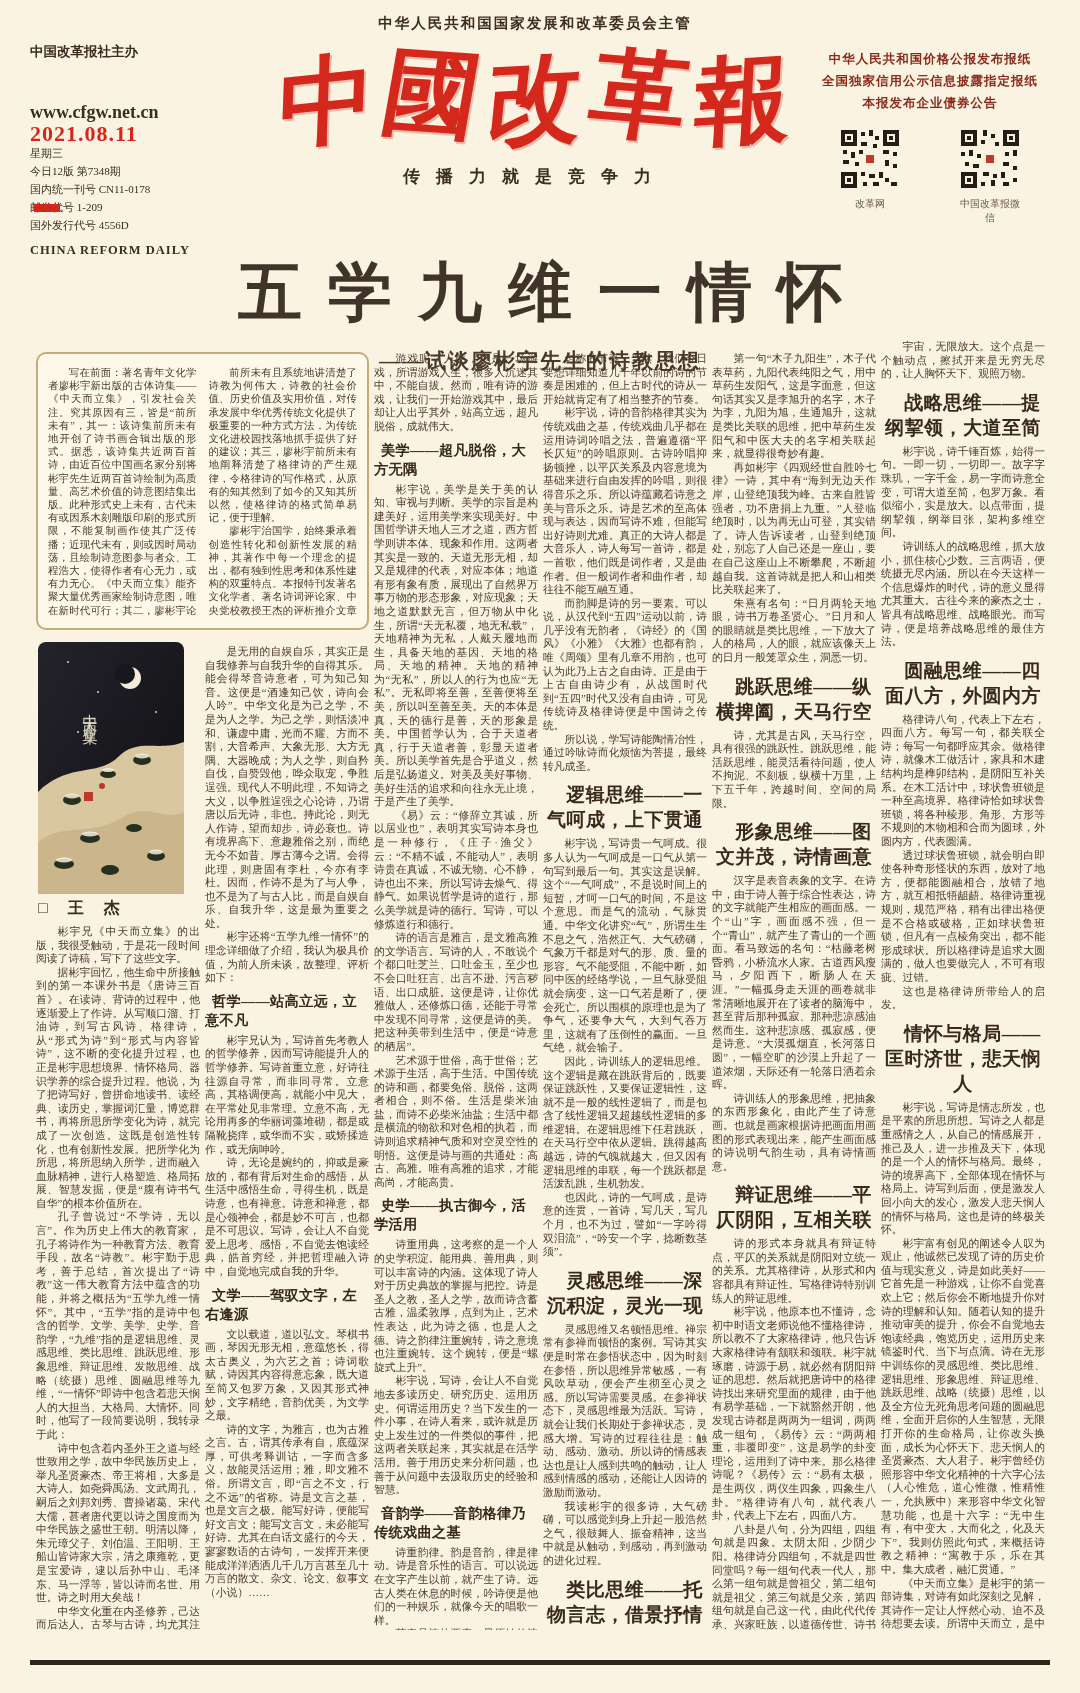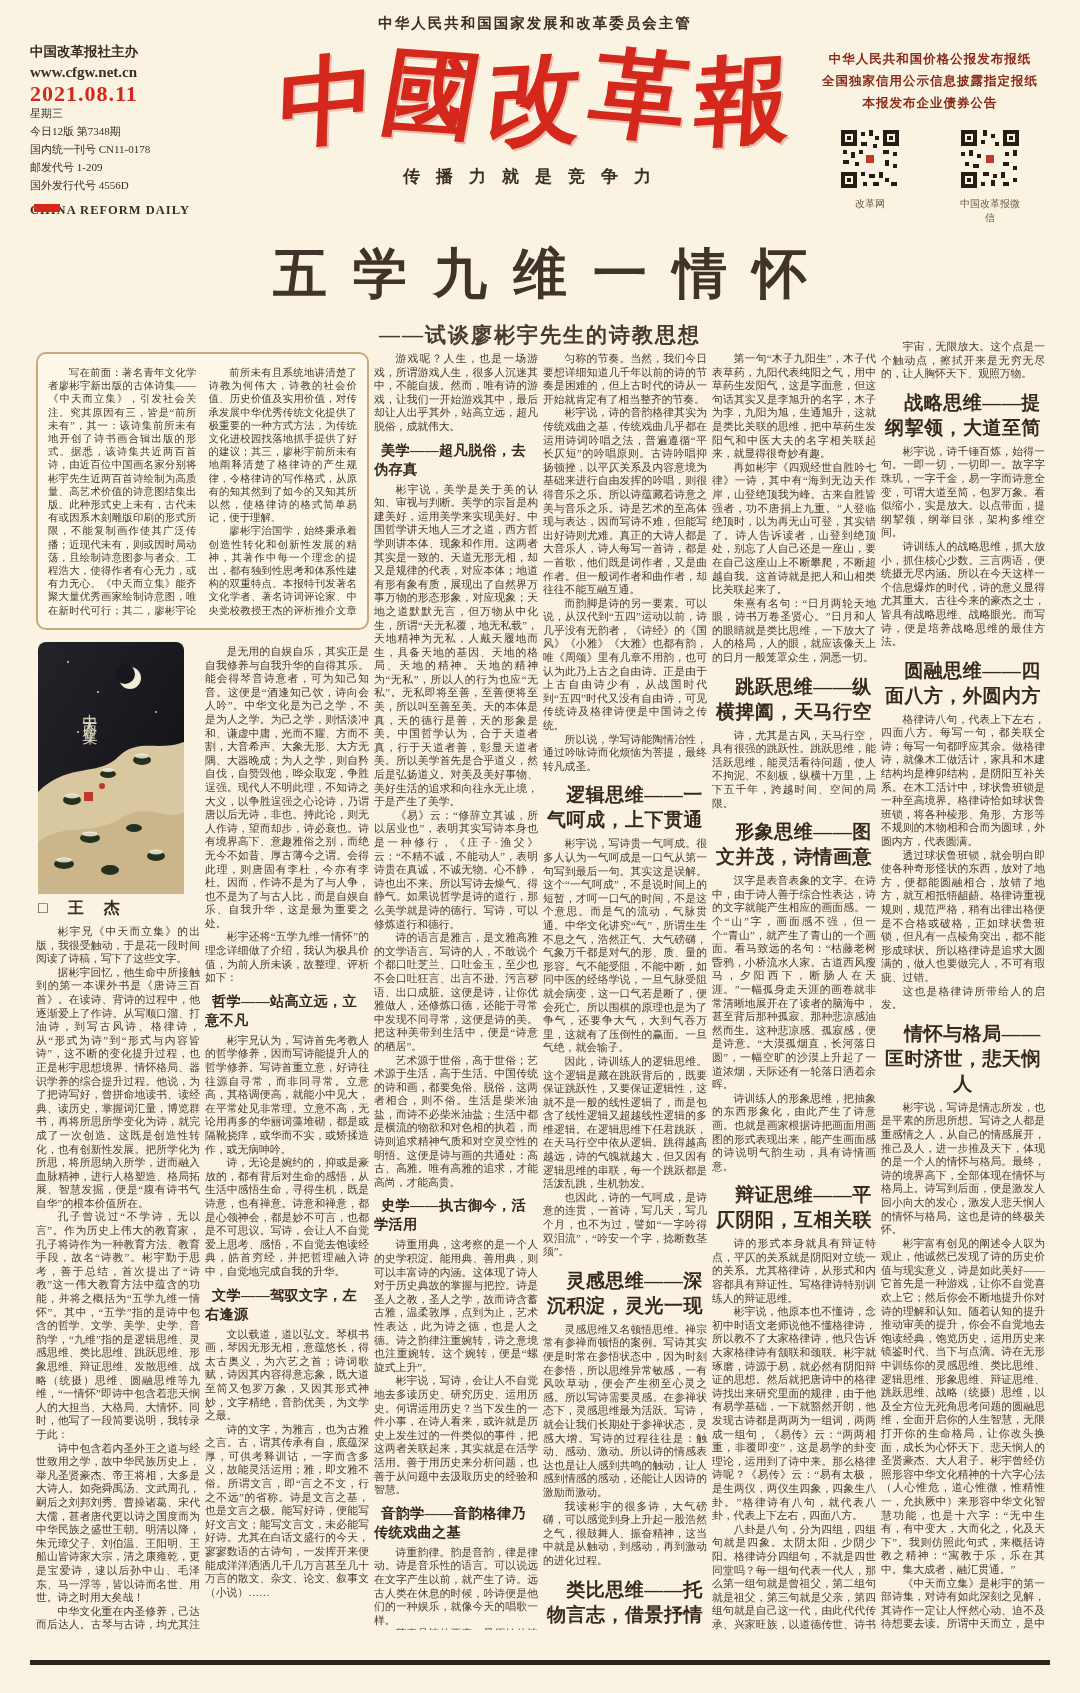--- a/index.html
+++ b/index.html
@@ -1,21 +1,21 @@
 <!DOCTYPE html>
 <html><head>
 <meta charset="utf-8">
 <style>
   html,body{margin:0;padding:0;background:#d8cfbc;}
   #page{position:relative;width:1080px;height:1693px;margin:0 auto;background:#fbf3e1;
         font-family:"Liberation Serif","DejaVu Serif",serif;color:#4a382b;overflow:hidden;}
   
   .mh-left{position:absolute;left:30px;top:42px;width:160px;text-align:left;line-height:20px;color:#3c2d20;}
   .mh-left .pub{font-size:13.5px;font-weight:bold;}
-  .mh-left .web{font-size:15px;font-weight:bold;}
+  .mh-left .web{font-size:18px;font-weight:bold;margin-top:40px;}
   .mh-left .date{font-size:22px;font-weight:bold;color:#d6261c;letter-spacing:1px;margin-top:2px;}
   .mh-left .sm{font-size:11px;line-height:18px;}
   .mh-left .en{font-size:12.5px;font-weight:bold;letter-spacing:1px;margin-top:6px;font-family:"Liberation Serif",serif;}
   .mh-redbar{position:absolute;left:34px;top:204px;width:26px;height:8px;background:#d6261c;}
   .mh-center{position:absolute;left:255px;top:14px;width:560px;text-align:center;}
   .supervisor{font-size:14.5px;font-weight:bold;letter-spacing:2px;color:#3c2d20;}
   .calli{margin-top:6px;font-size:96px;line-height:118px;font-weight:bold;color:#d3281b;
          text-shadow:2px 2px 0 rgba(170,30,15,.25);white-space:nowrap;}
   .calli span{display:inline-block;margin:0 4px;}
   .calli span:nth-child(1){transform:rotate(-6deg) skewX(-8deg) translateY(4px);}
@@ -24,21 +24,21 @@
   .calli span:nth-child(4){transform:rotate(5deg) skewX(-5deg) translateY(-2px);}
   .calli span:nth-child(5){transform:rotate(-4deg) skewX(-7deg) translateY(3px);}
   .slogan{margin-top:8px;font-size:17px;font-weight:bold;letter-spacing:16px;color:#3c2d20;}
   .mh-right{position:absolute;left:800px;top:48px;width:260px;text-align:center;}
   .mh-right .ln{font-size:12.5px;font-weight:bold;letter-spacing:1px;line-height:22px;color:#8b2a1a;}
   .qr-row{margin-top:14px;display:flex;justify-content:center;gap:54px;}
   .qr{width:66px;text-align:center;}
   .qr .cap{font-size:10px;color:#6b5a44;margin-top:3px;}
   
   .headline{position:absolute;left:0;top:238px;width:1080px;text-align:center;}
-  .headline h1{margin:0;font-size:54px;letter-spacing:26px;font-weight:bold;color:#40342a;text-indent:26px;}
+  .headline h1{margin:11px;font-size:64px;letter-spacing:26px;font-weight:bold;color:#40342a;text-indent:26px;}
   .headline h2{margin:10px 0 0 0;font-size:21px;font-weight:bold;letter-spacing:2px;color:#4a3a2c;}
   
   .pbox{position:absolute;left:36px;top:352px;width:333px;height:278px;border:2px solid #c5ab7c;
         border-radius:10px;background:#fdf8ea;box-sizing:border-box;padding:12px 10px;display:flex;gap:12px;overflow:hidden;}
   .pbox-col{width:50%;overflow:hidden;}
   .pbox .para{font-size:10.4px;line-height:13.2px;}
   
   .col{position:absolute;width:164px;overflow:hidden;}
   .para{margin:0;text-indent:2em;text-align:justify;font-size:10.8px;line-height:13.6px;color:#4a382b;}
   .h-big{margin:9px 0 5px 0;font-size:19px;line-height:25px;font-weight:bold;color:#38291c;
@@ -250,21 +250,21 @@
       <p class="para">彬宇还将“五学九维一情怀”的理念详细做了介绍，我认为极具价值，为前人所未谈，故整理、评析如下：</p>
       <h3 class="h-small">哲学——站高立远，立意不凡</h3>
       <p class="para">彬宇兄认为，写诗首先考教人的哲学修养，因而写诗能提升人的哲学修养。写诗首重立意，好诗往往源自寻常，而非同寻常。立意高，其格调便高，就能小中见大，在平常处见非常理。立意不高，无论用再多的华丽词藻堆砌，都是或隔靴挠痒，或华而不实，或矫揉造作，或无病呻吟。</p>
       <p class="para">诗，无论是婉约的，抑或是豪放的，都有背后对生命的感悟，从生活中感悟生命，寻得生机，既是诗意，也有禅意。诗意和禅意，都是心领神会，都是妙不可言，也都是不可思议。写诗，会让人不自觉爱上思考、感悟，不自觉去饱读经典，皓首穷经，并把哲理融入诗中，自觉地完成自我的升华。</p>
       <h3 class="h-small">文学——驾驭文字，左右逢源</h3>
       <p class="para">文以载道，道以弘文。琴棋书画，琴因无形无相，意蕴悠长，得太古奥义，为六艺之首；诗词歌赋，诗因其内容得意忘象，既大道至简又包罗万象，又因其形式神妙，文字精绝，音韵优美，为文学之最。</p>
       <p class="para">诗的文字，为雅言，也为古雅之言。古，谓其传承有自，底蕴深厚，可供考释训诂，一字而含多义，故能灵活运用；雅，即文雅不俗。所谓文言，即“言之不文，行之不远”的省称。诗是文言之基，也是文言之极。能写好诗，便能写好文言文；能写文言文，未必能写好诗。尤其在白话文盛行的今天，寥寥数语的古诗句，一发挥开来便能成洋洋洒洒几千几万言甚至几十万言的散文、杂文、论文、叙事文（小说）……</p>
     </div>
   <div id="col3" class="col">
       <p class="para">游戏呢？人生，也是一场游戏，所谓游戏人生，很多人沉迷其中，不能自拔。然而，唯有诗的游戏，让我们一开始游戏其中，最后却让人出乎其外，站高立远，超凡脱俗，成就伟大。</p>
-      <h3 class="h-small">美学——超凡脱俗，去伪存真</h3>
+      <h3 class="h-small">美学——超凡脱俗，大方无隅</h3>
       <p class="para">彬宇说，美学是关于美的认知、审视与判断。美学的宗旨是构建美好，运用美学来实现美好。中国哲学讲天地人三才之道，西方哲学则讲本体、现象和作用。这两者其实是一致的。天道无形无相，却又是规律的代表，对应本体；地道有形有象有质，展现出了自然界万事万物的形态形象，对应现象；天地之道默默无言，但万物从中化生，所谓“天无私覆，地无私载”，天地精神为无私，人戴天履地而生，具备天地的基因、天地的格局、天地的精神。天地的精神为“无私”，所以人的行为也应“无私”。无私即将至善，至善便将至美，所以叫至善至美。天的本体是真，天的德行是善，天的形象是美。中国哲学认为，合于天道者真，行于天道者善，彰显天道者美。所以美学首先是合乎道义，然后是弘扬道义。对美及美好事物、美好生活的追求和向往永无止境，于是产生了美学。</p>
       <p class="para">《易》云：“修辞立其诚，所以居业也”，表明其实写诗本身也是一种修行，《庄子·渔父》云：“不精不诚，不能动人”，表明诗贵在真诚，不诚无物。心不静，诗也出不来。所以写诗去燥气、得静气。如果说哲学是诗的道行，那么美学就是诗的德行。写诗，可以修炼道行和德行。</p>
       <p class="para">诗的语言是雅言，是文雅高雅的文学语言。写诗的人，不敢说个个都口吐芝兰、口吐金玉，至少也不会口吐狂言、出言不逊、污言秽语、出口成脏。这便是诗，让你优雅做人，还修炼口德，还能于寻常中发现不同寻常，这便是诗的美。把这种美带到生活中，便是“诗意的栖居”。</p>
       <p class="para">艺术源于世俗，高于世俗；艺术源于生活，高于生活。中国传统的诗和画，都要免俗、脱俗，这两者相合，则不俗。生活是柴米油盐，而诗不必柴米油盐；生活中都是横流的物欲和对色相的执着，而诗则追求精神气质和对空灵空性的明悟。这便是诗与画的共通处：高古、高雅。唯有高雅的追求，才能高尚，才能高贵。</p>
       <h3 class="h-small">史学——执古御今，活学活用</h3>
       <p class="para">诗重用典，这考察的是一个人的史学积淀。能用典、善用典，则可以丰富诗的内涵。这体现了诗人对于历史典故的掌握与把控。诗是圣人之教，圣人之学，故而诗含蓄古雅，温柔敦厚，点到为止，艺术性表达，此为诗之德，也是人之德。诗之韵律注重婉转，诗之意境也注重婉转。这个婉转，便是“螺旋式上升”。</p>
       <p class="para">彬宇说，写诗，会让人不自觉地去多读历史、研究历史、运用历史。何谓运用历史？当下发生的一件小事，在诗人看来，或许就是历史上发生过的一件类似的事件，把这两者关联起来，其实就是在活学活用。善于用历史来分析问题，也善于从问题中去汲取历史的经验和智慧。</p>
       <h3 class="h-small">音韵学——音韵格律乃传统戏曲之基</h3>
       <p class="para">诗重韵律。韵是音韵，律是律动。诗是音乐性的语言。可以说远在文字产生以前，就产生了诗。远古人类在休息的时候，吟诗便是他们的一种娱乐，就像今天的唱歌一样。</p>
       <p class="para">节奏是诗的要素，最原始的诗就是具有节奏的。当然，由于时代的不同和民族的不同，诗的节奏也多种多样。而但凡是节奏，就有一种回环之美，即旋律美，这便是诗的艺术形式。上古帝尧时代有老人击壤而歌，《尚书》云：“诗言志，歌咏言，声依咏，律和声。”大意是说诗是歌唱的，而此种歌唱又是配合着音乐的，乐谱里的声音高低需要依照歌词的原音的高低。既然是依词定谱，这便要求原诗有整齐</p>

